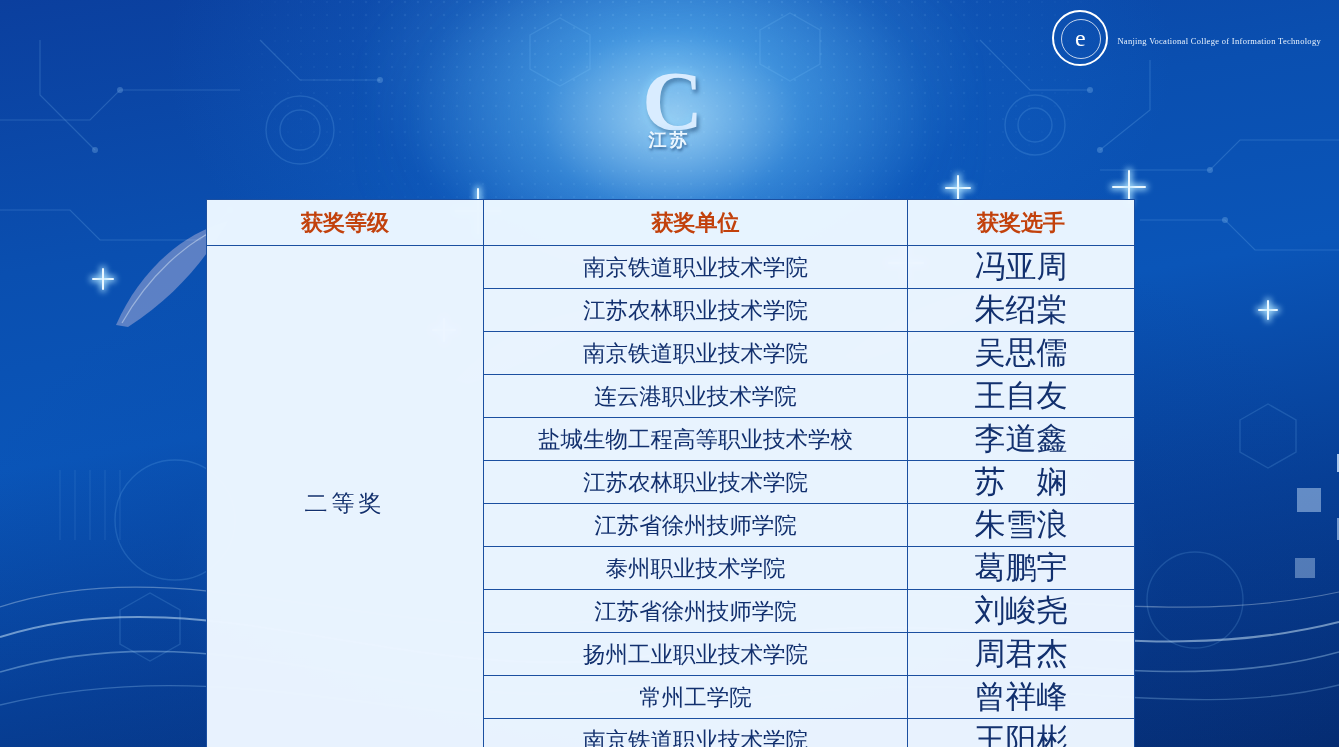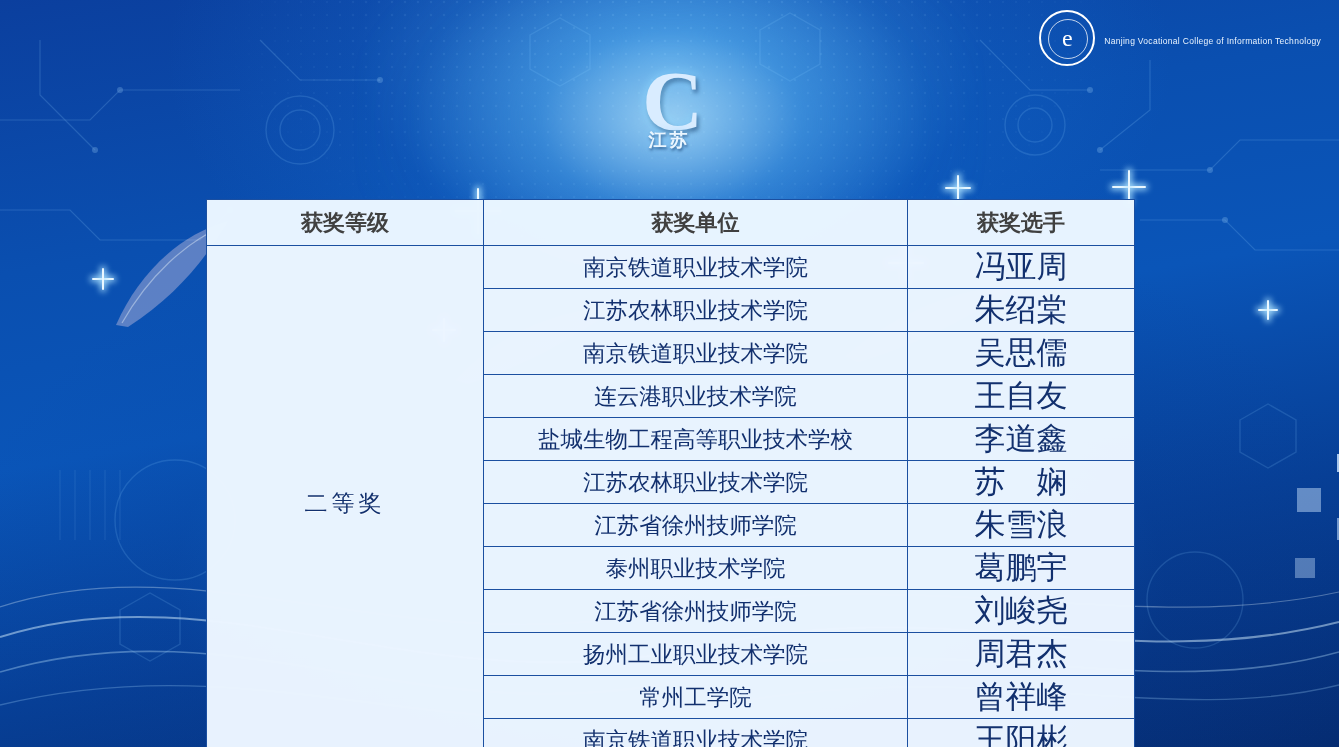--- a/index.html
+++ b/index.html
@@ -129,21 +129,21 @@
     font-size: 21px;
     letter-spacing: 1px;
     font-weight: bold;
     font-family: "Liberation Serif", serif;
     white-space: nowrap;
   }
   .logo-en {
     color: #eaf4ff;
     font-size: 8.5px;
     letter-spacing: 0.3px;
-    font-family: Liberation Sans, sans-serif;
+    font-family: Liberation Serif, serif;
     white-space: nowrap;
     margin-top: 8px;
   }
 
   
   .emblem {
     position: absolute;
     left: 50%;
     top: 62px;
     transform: translateX(-50%);
@@ -185,21 +185,21 @@
     text-align: center;
     font-family: "Liberation Serif", serif;
     color: #12306e;
     padding: 0;
   }
   .award-table thead th {
     height: 45px;
     background: rgba(232,244,255,0.92);
     font-size: 22px;
     font-weight: bold;
-    color: #404040;
+    color: #c2410c;
   }
   .col-level { width: 277px; }
   .col-unit  { width: 424px; }
   .col-name  { width: 227px; }
 
   .level-cell {
     background: rgba(228,242,255,0.55);
     font-size: 44px;
     font-weight: normal;
     color: #0f4aa8;

